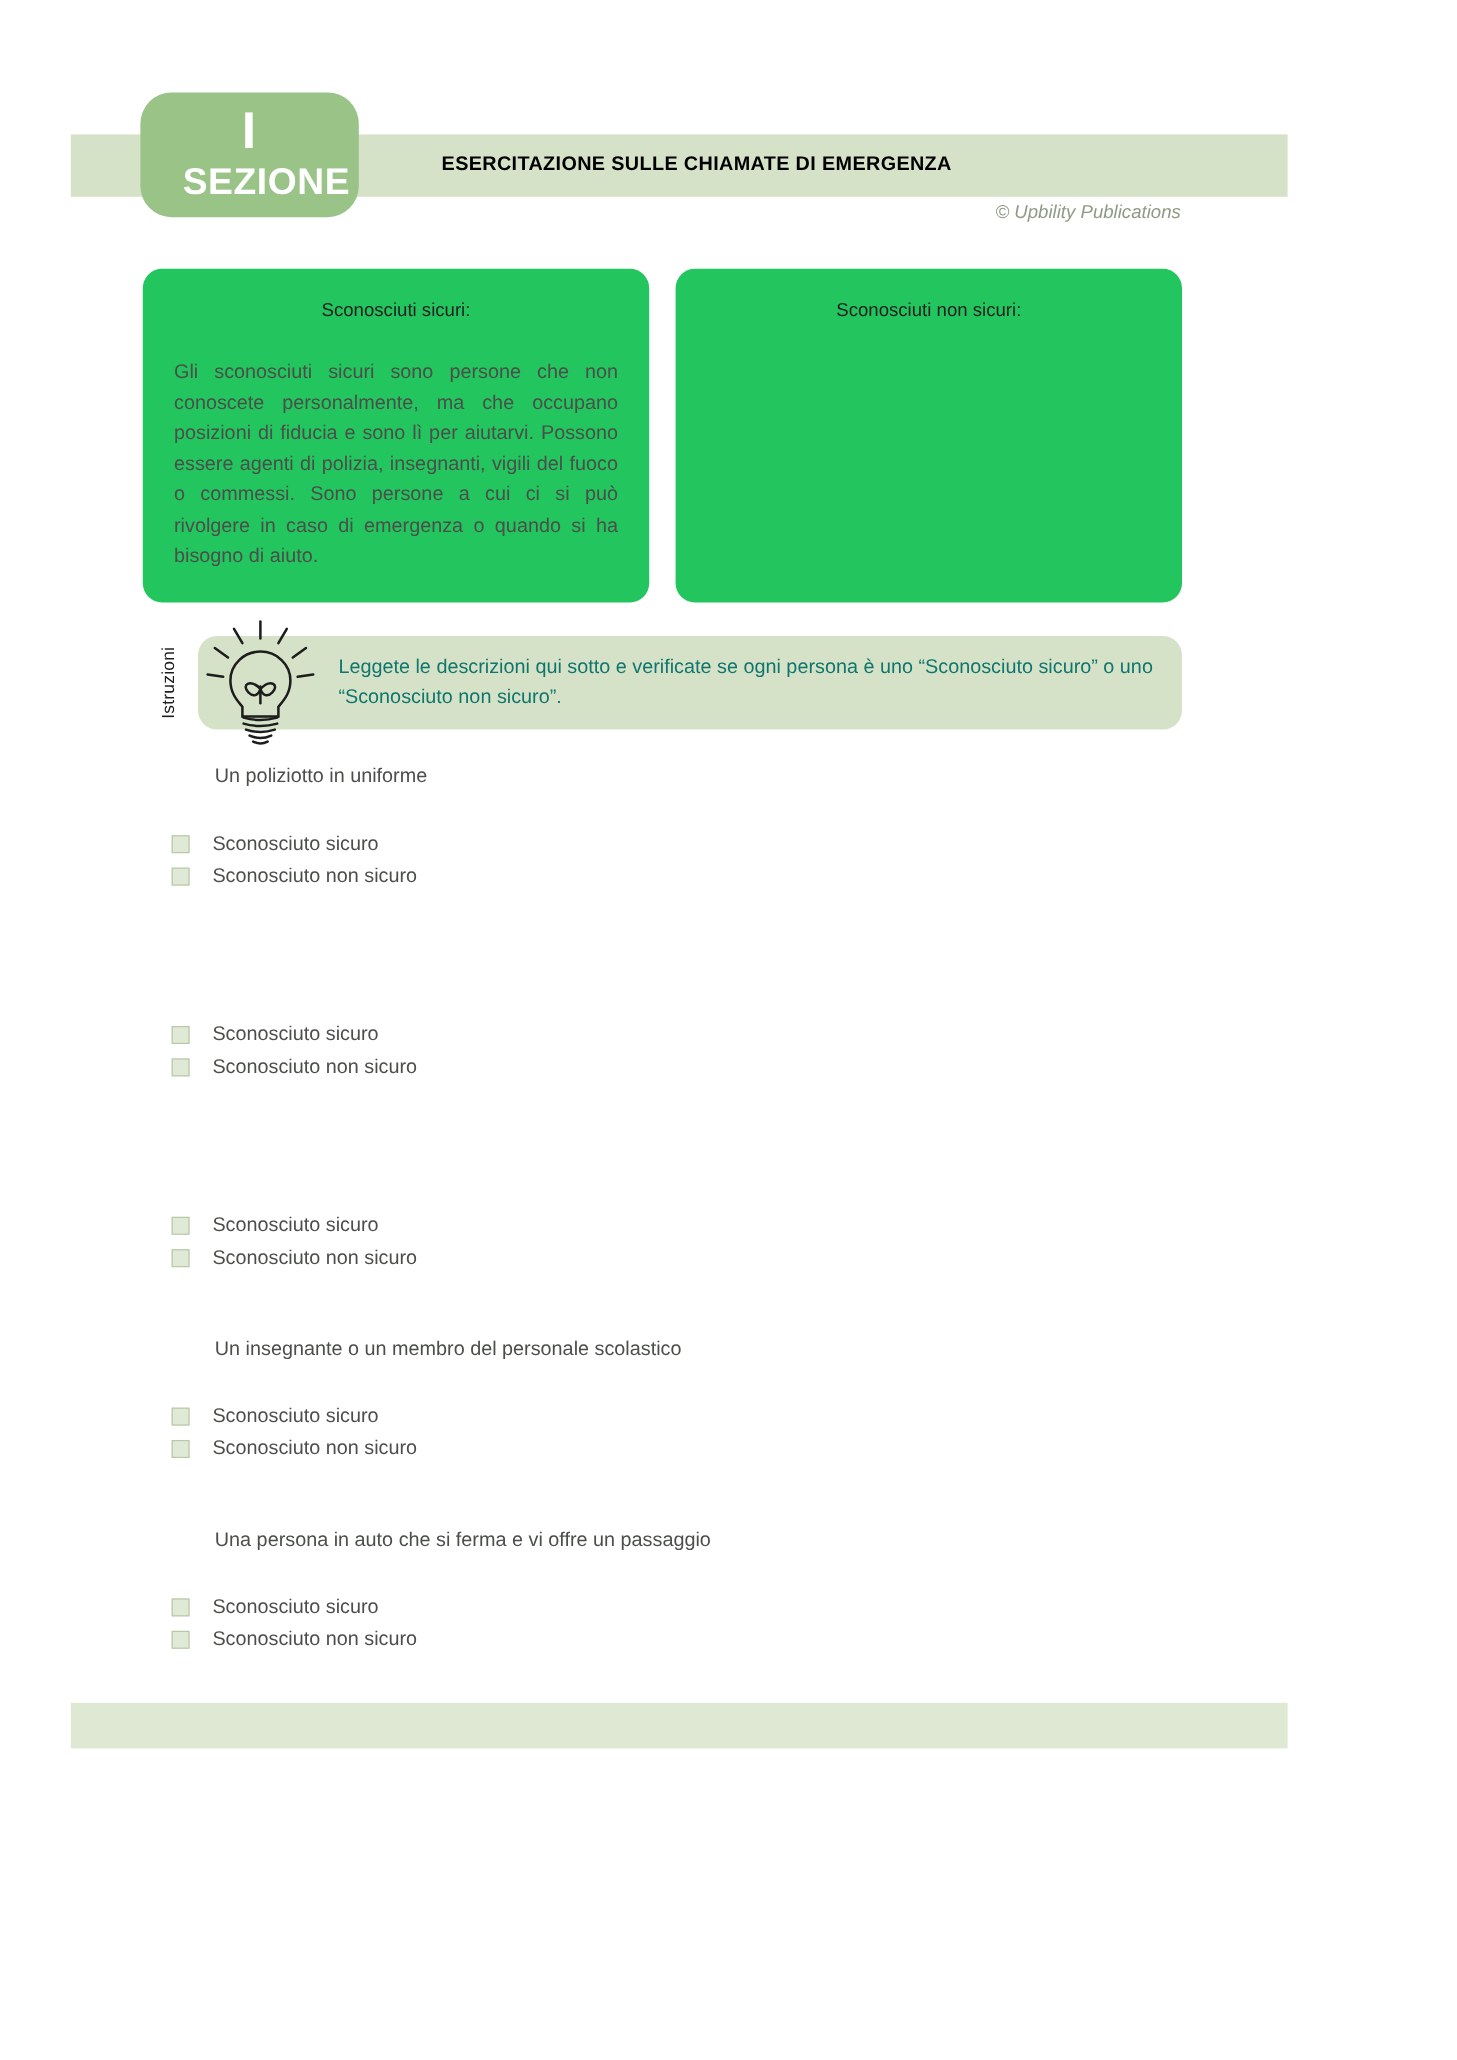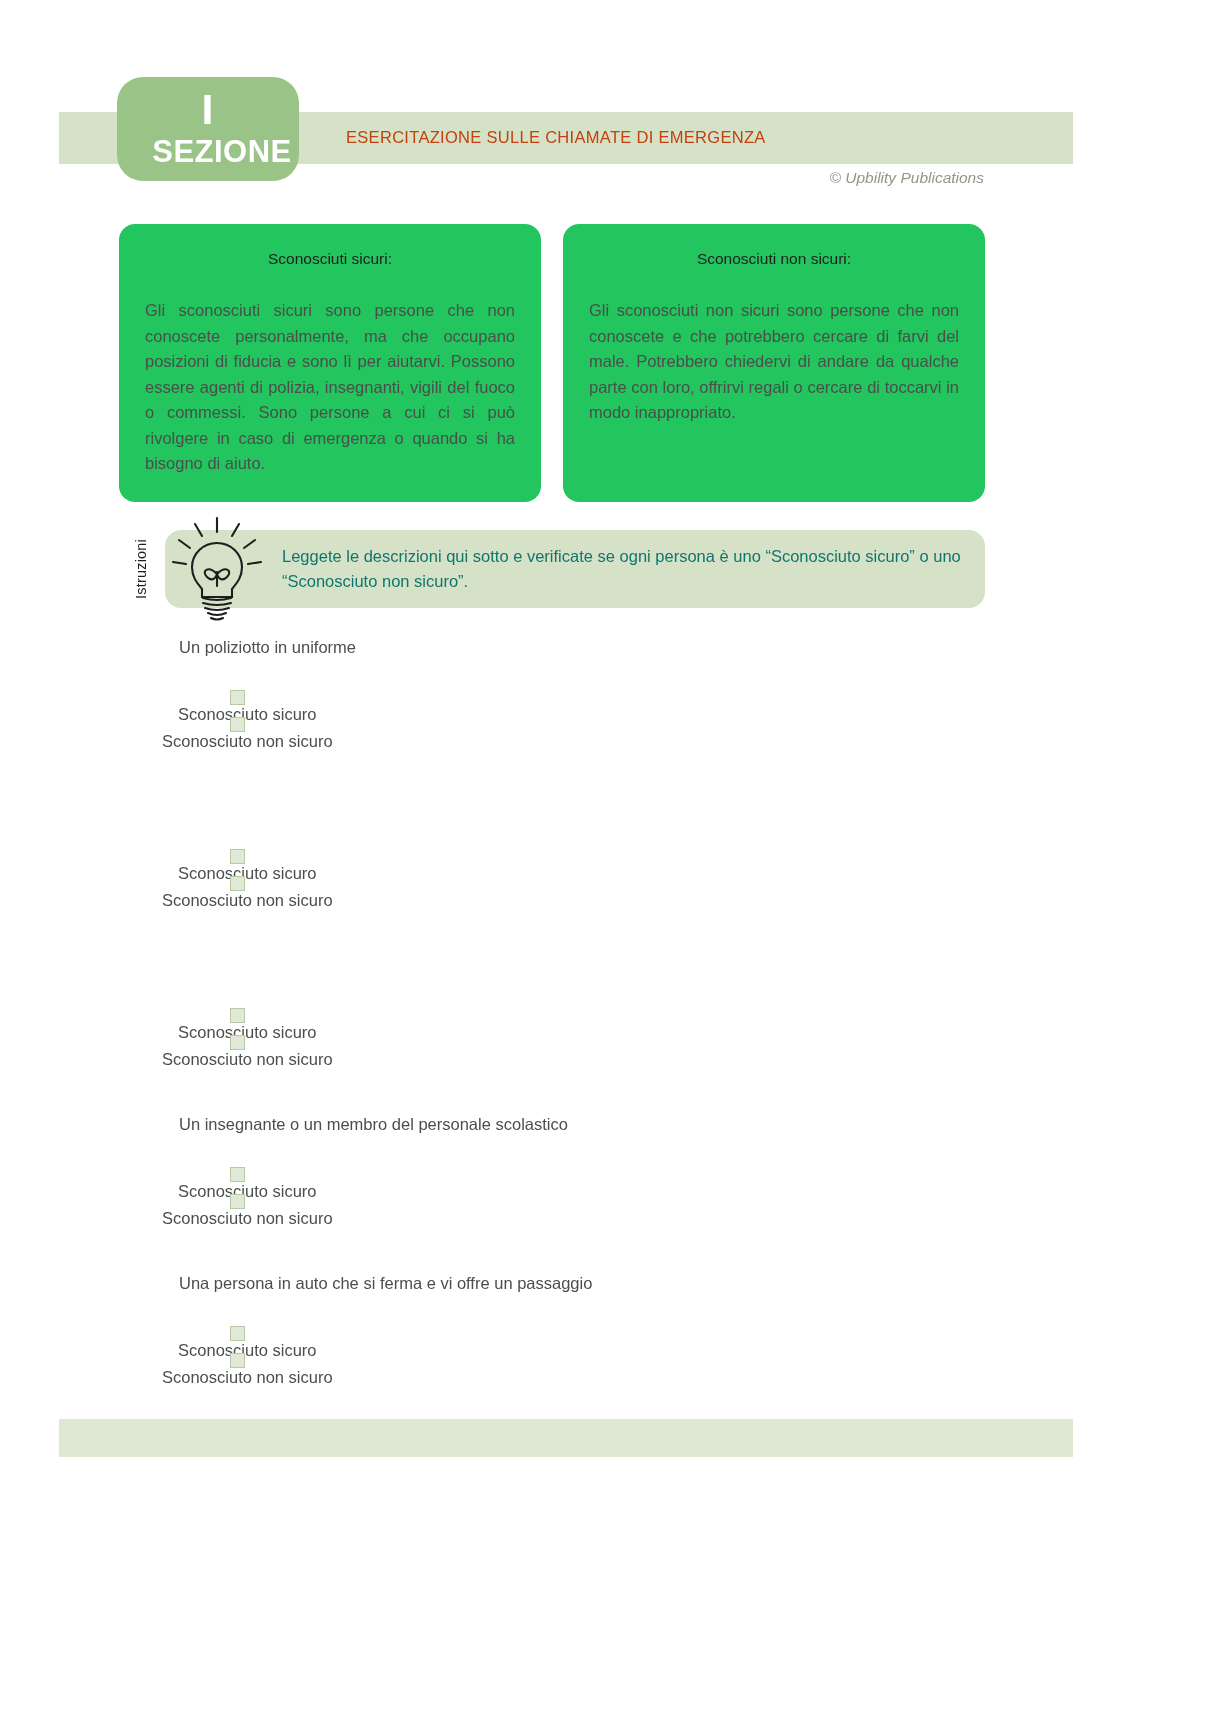--- a/index.html
+++ b/index.html
@@ -23,26 +23,26 @@
   .header-band {
     position: absolute;
     left: 59px;
     top: 112px;
     width: 1014px;
     height: 52px;
     background: #d6e2c7;
   }
   .header-title {
     position: absolute;
-    left: 346px;
+    left: 368px;
     top: 128px;
     font-size: 16.5px;
-    font-weight: normal;
+    font-weight: bold;
     letter-spacing: 0.3px;
-    color: #c2410c;
+    color: #000000;
     white-space: nowrap;
   }
   .section-badge {
     position: absolute;
     left: 117px;
     top: 77px;
     width: 182px;
     height: 104px;
     background: #9ac388;
     border-radius: 26px;
@@ -170,21 +170,20 @@
   }
   .q-options {
     position: absolute;
     left: 143px;
     top: 60px;
   }
   .opt-row {
     display: flex;
     align-items: center;
     height: 27px;
-    flex-direction: column;
   }
   .opt-box {
     width: 15px;
     height: 15px;
     background: #e0e9d6;
     border: 1px solid #b9c9a8;
     flex: 0 0 auto;
   }
   .opt-label {
     margin-left: 19px;
@@ -216,21 +215,20 @@
   <div class="copyright">© Upbility Publications</div>
 </div>
 
 <div class="boxes">
   <div class="info-box">
     <div class="box-title">Sconosciuti sicuri:</div>
     <div class="box-body">Gli sconosciuti sicuri sono persone che non conoscete personalmente, ma che occupano posizioni di fiducia e sono lì per aiutarvi. Possono essere agenti di polizia, insegnanti, vigili del fuoco o commessi. Sono persone a cui ci si può rivolgere in caso di emergenza o quando si ha bisogno di aiuto.</div>
   </div>
   <div class="info-box">
     <div class="box-title">Sconosciuti non sicuri:</div>
-    <div class="box-body">Gli sconosciuti non sicuri sono persone che non conoscete e che potrebbero cercare di farvi del male. Potrebbero chiedervi di andare da qualche parte con loro, offrirvi regali o cercare di toccarvi in modo inappropriato.</div>
   </div>
 </div>
 
 <div class="instr-zone">
   <div class="instr-vertical">Istruzioni</div>
   <div class="instr-bar"></div>
   <div class="instr-bulb">
     <svg viewBox="0 0 104 110" width="104" height="110">
       <g fill="none" stroke="#1d1d1d" stroke-width="2.1" stroke-linecap="round">
 

